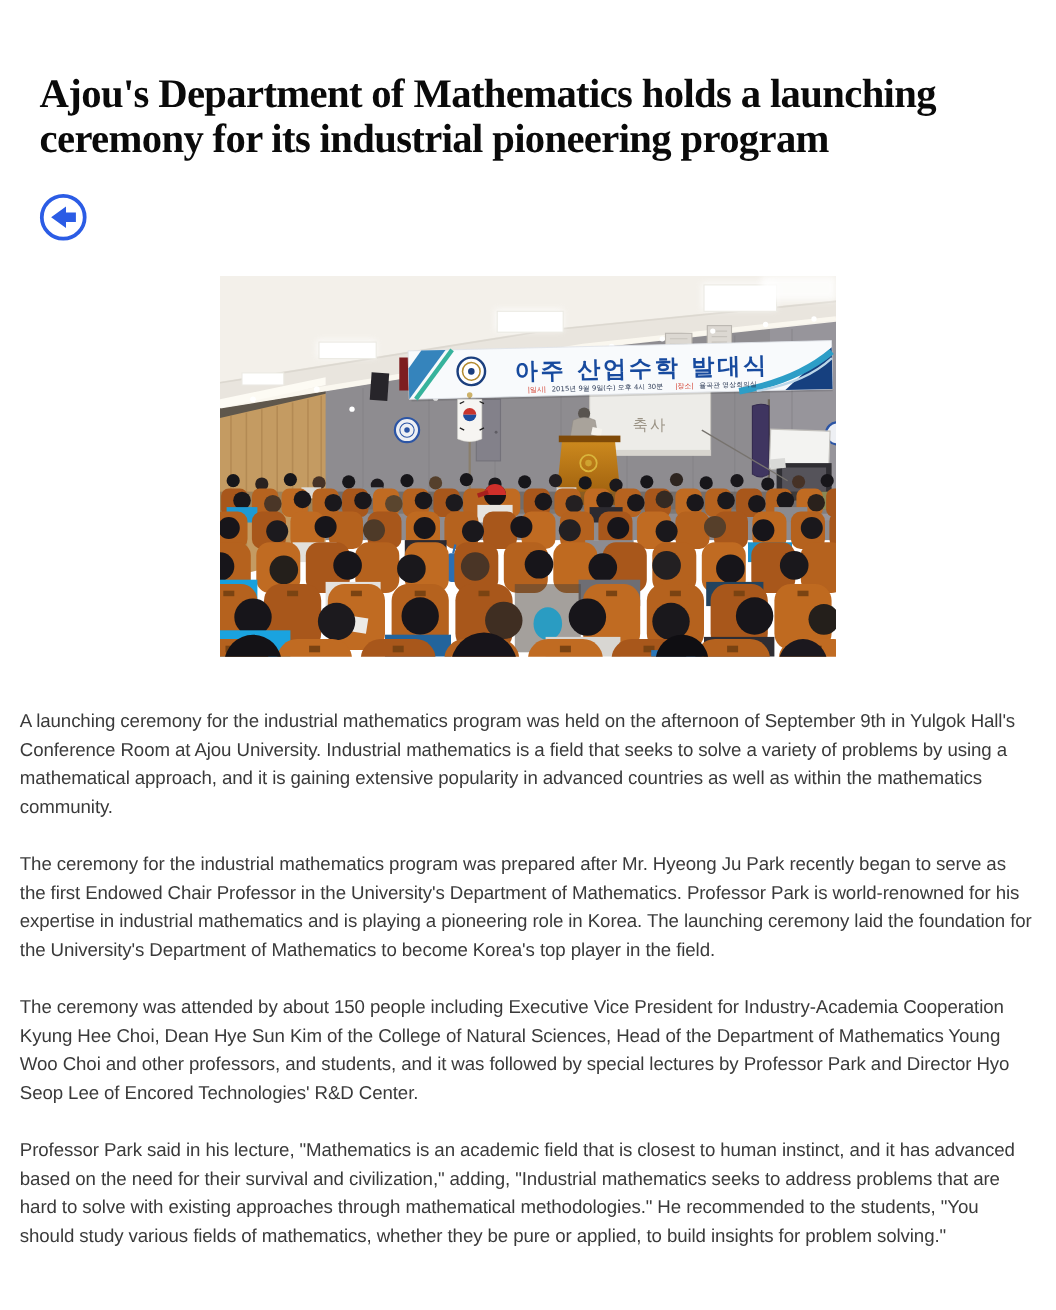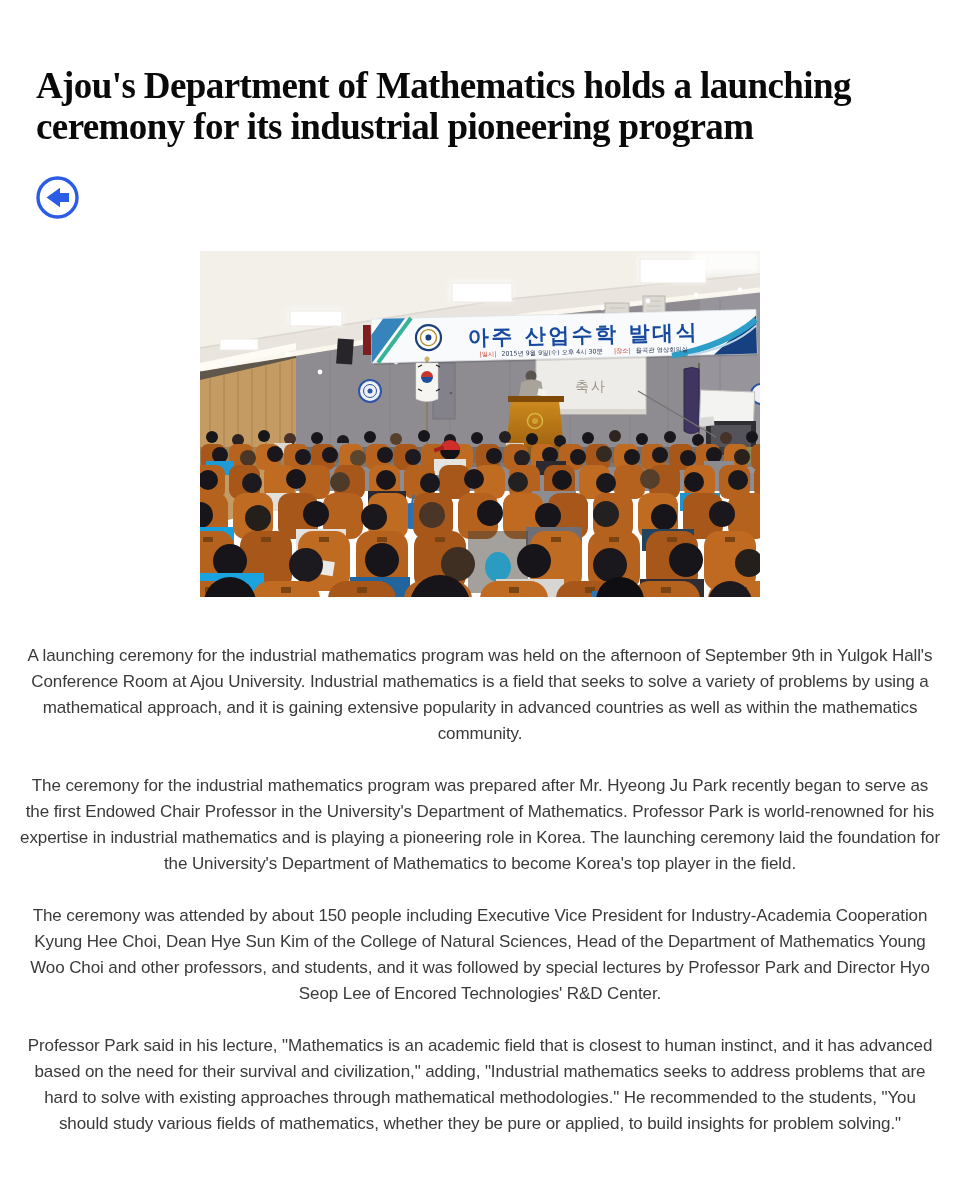--- a/index.html
+++ b/index.html
@@ -5,21 +5,21 @@
   html,body{margin:0;padding:0;background:#ffffff;}
   .page{width:960px;min-height:1191px;background:#ffffff;font-family:"Liberation Sans",sans-serif;overflow:hidden;}
   .title{margin:66px 20px 0 36px;font-family:"Liberation Serif",serif;font-weight:700;
          font-size:37px;line-height:1.1;color:#0a0a0a;letter-spacing:-0.6px;}
   .title span{display:block;}
   .back-btn{display:block;margin:28px 0 0 35px;width:45px;height:45px;padding:0;border:none;
             background:transparent;cursor:pointer;line-height:0;}
   .photo{margin:31px auto 0;width:560px;height:346px;display:block;}
   .photo svg{display:block;font-family:"DejaVu Sans",sans-serif;}
   .article-body{margin:46px 18px 0 18px;color:#3a3a3a;font-size:17px;line-height:26px;letter-spacing:-0.1px;}
-  .article-body p{margin:0 0 26px 0;text-align:center;}
+  .article-body p{margin:0 0 26px 0;}
 </style>
 </head>
 <body>
 
 <main class="page">
 
   <h1 class="title">
     <span>Ajou's Department of Mathematics holds a launching</span>
     <span>ceremony for its industrial pioneering program</span>
   </h1>

